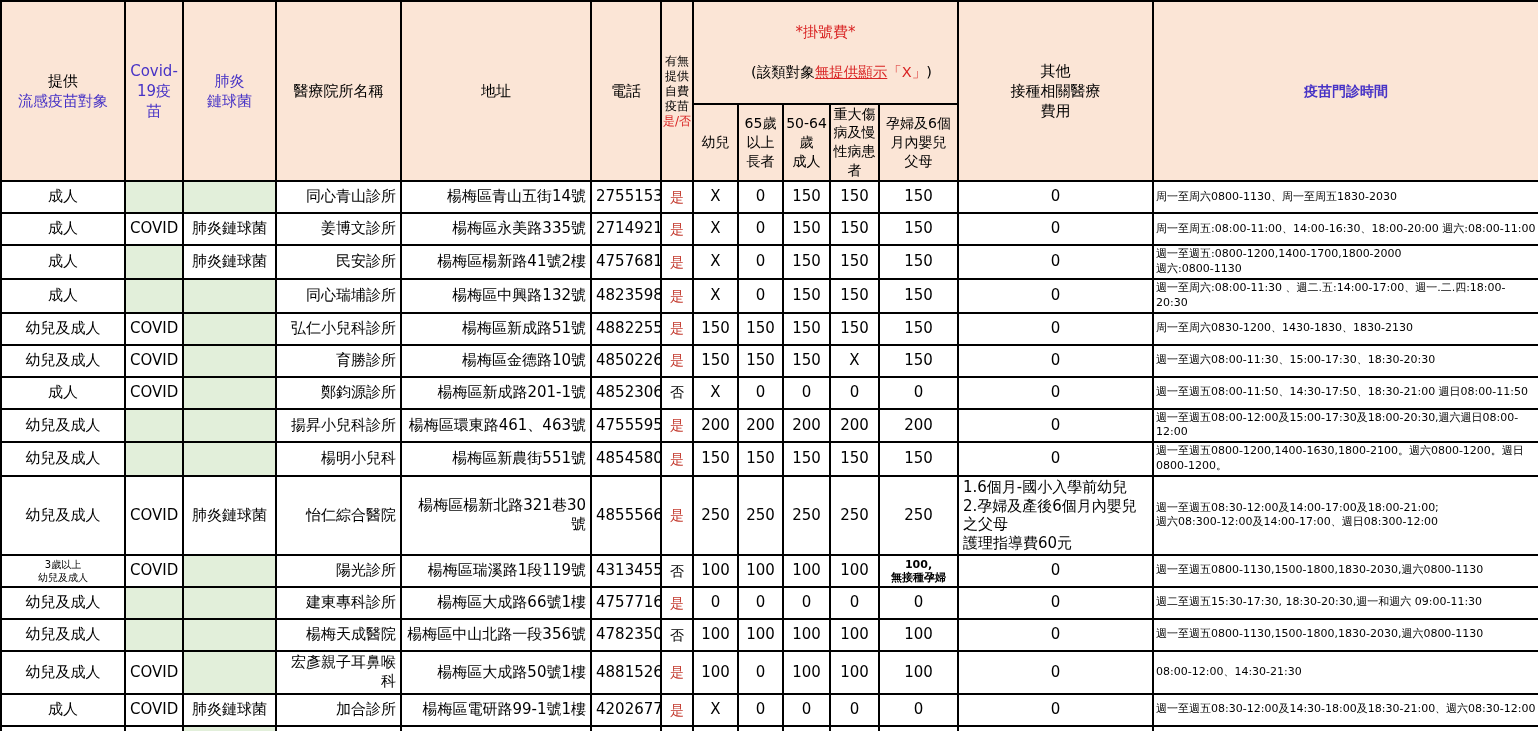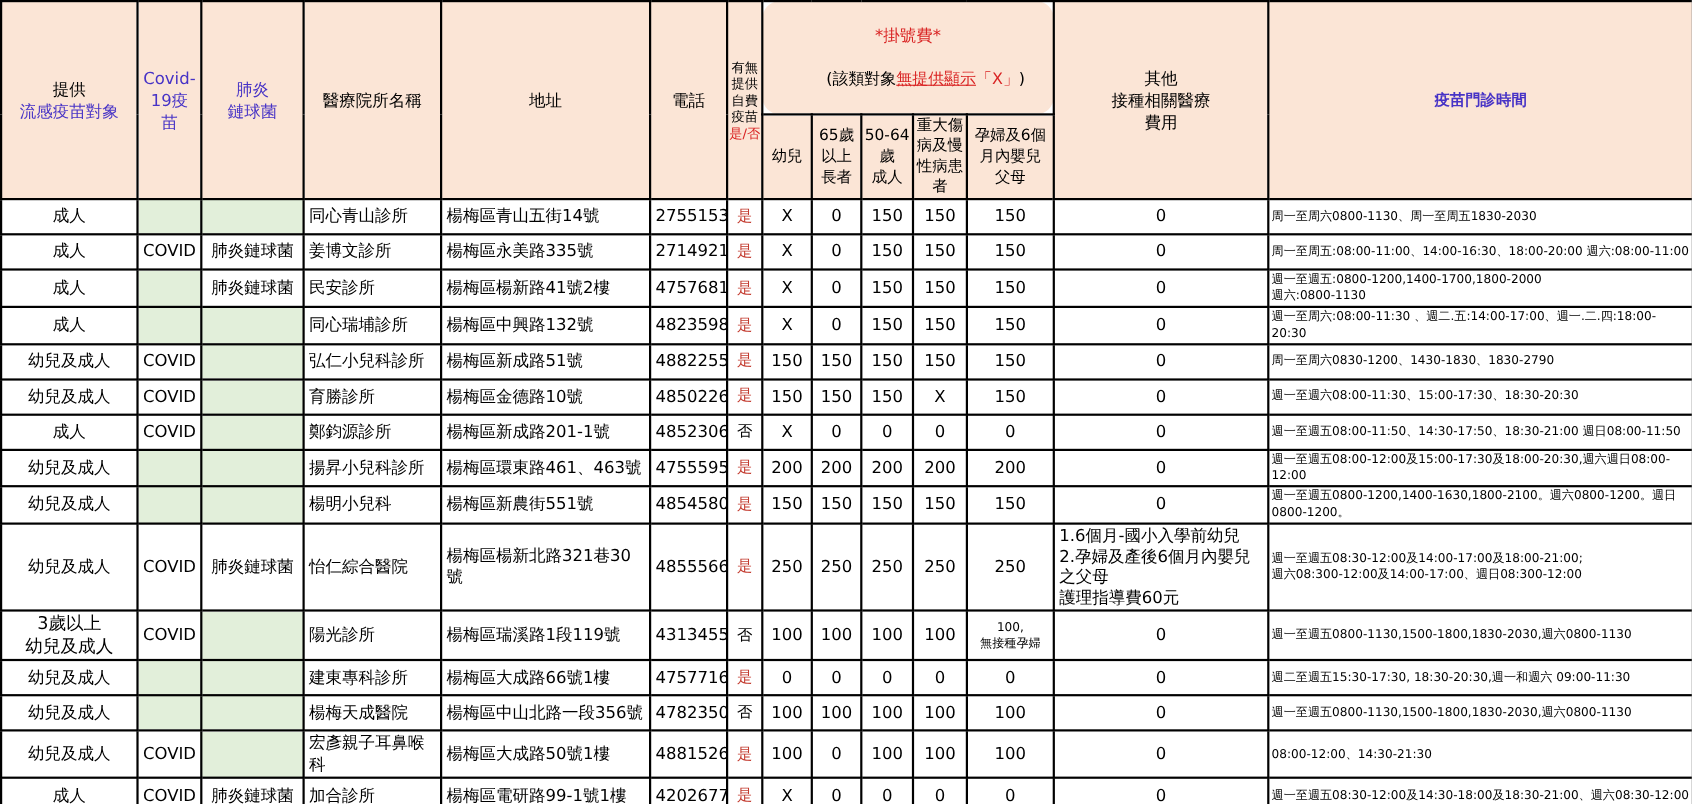--- a/index.html
+++ b/index.html
@@ -4,36 +4,36 @@
 <style>
   html,body { margin:0; padding:0; background:#fff; }
   body { font-family:"DejaVu Sans","Liberation Sans",sans-serif; color:#000; }
   table { border-collapse:collapse; table-layout:fixed; width:1536px; }
   th,td { border:2px solid #000; padding:1px 4px; overflow:hidden; vertical-align:middle; }
   thead th { background:#FBE5D6; font-weight:normal; font-size:15px; text-align:center; white-space:pre-line; line-height:1.35; }
   .h-purple { color:#4733C6; }
   .h-red { color:#D92323; }
   .h-underline { text-decoration:underline; }
   th.h-selfpaid { padding:0; font-size:12px; line-height:1.25; word-break:break-all; white-space:normal; }
-  th.h-feegroup { padding:0; height:42px; vertical-align:middle;border-radius:16px; }
+  th.h-feegroup { padding:0; height:42px; vertical-align:middle; }
   th.h-feegroup .ttl { font-size:15px; }
   th.h-feegroup .sub { font-size:14.5px;margin-left:32px; }
   th.h-hours { font-weight:bold; font-size:14px; }
   tr.h-top { height:42px; }
   tr.h-sub { height:72px; }
   tr.h-sub th { font-size:14px; padding:0 1px; }
   tbody tr { height:32px; }
   tbody td { font-size:15px; text-align:center; white-space:pre-line; line-height:1.3; }
-  td.c-name, td.c-addr, td.c-phone { text-align:left; }
+  td.c-name, td.c-addr, td.c-phone { text-align:right; }
   td.green { background:#E2EFDA; }
   td.c-yn { font-size:14px; padding:0; }
   td.c-yn.red { color:#C33A2E; }
   td.c-hours { text-align:left; font-size:11px; line-height:1.35; padding:1px 2px; }
-  td.small { font-size:11px; line-height:1.2; padding:0; }
-  td.small2 { font-size:16px; line-height:1.3;border-radius:14px; }
+  td.small { font-size:11px; line-height:1.2; padding:0;font-weight:bold; }
+  td.small2 { font-size:10px; line-height:1.3;border-radius:14px; }
   td.c-other.note { text-align:left; font-size:15px; line-height:1.25; }
 </style>
 </head>
 <body>
 
 <table>
   <colgroup>
     <col style="width:124px">
       <col style="width:58px">
       <col style="width:93px">
@@ -159,21 +159,21 @@
     <td class="c-name">弘仁小兒科診所</td>
     <td class="c-addr">楊梅區新成路51號</td>
     <td class="c-phone">4882255</td>
     <td class="c-yn red">是</td>
     <td class="c-fee">150</td>
     <td class="c-fee">150</td>
     <td class="c-fee">150</td>
     <td class="c-fee">150</td>
     <td class="c-fee">150</td>
     <td class="c-other">0</td>
-    <td class="c-hours">周一至周六0830-1200、1430-1830、1830-2790</td>
+    <td class="c-hours">周一至周六0830-1200、1430-1830、1830-2130</td>
   </tr>
       <tr>
     <td class="c-target">幼兒及成人</td>
     <td class="c-covid">COVID</td>
     <td class="c-pneumo green"></td>
     <td class="c-name">育勝診所</td>
     <td class="c-addr">楊梅區金德路10號</td>
     <td class="c-phone">4850226</td>
     <td class="c-yn red">是</td>
     <td class="c-fee">150</td>

